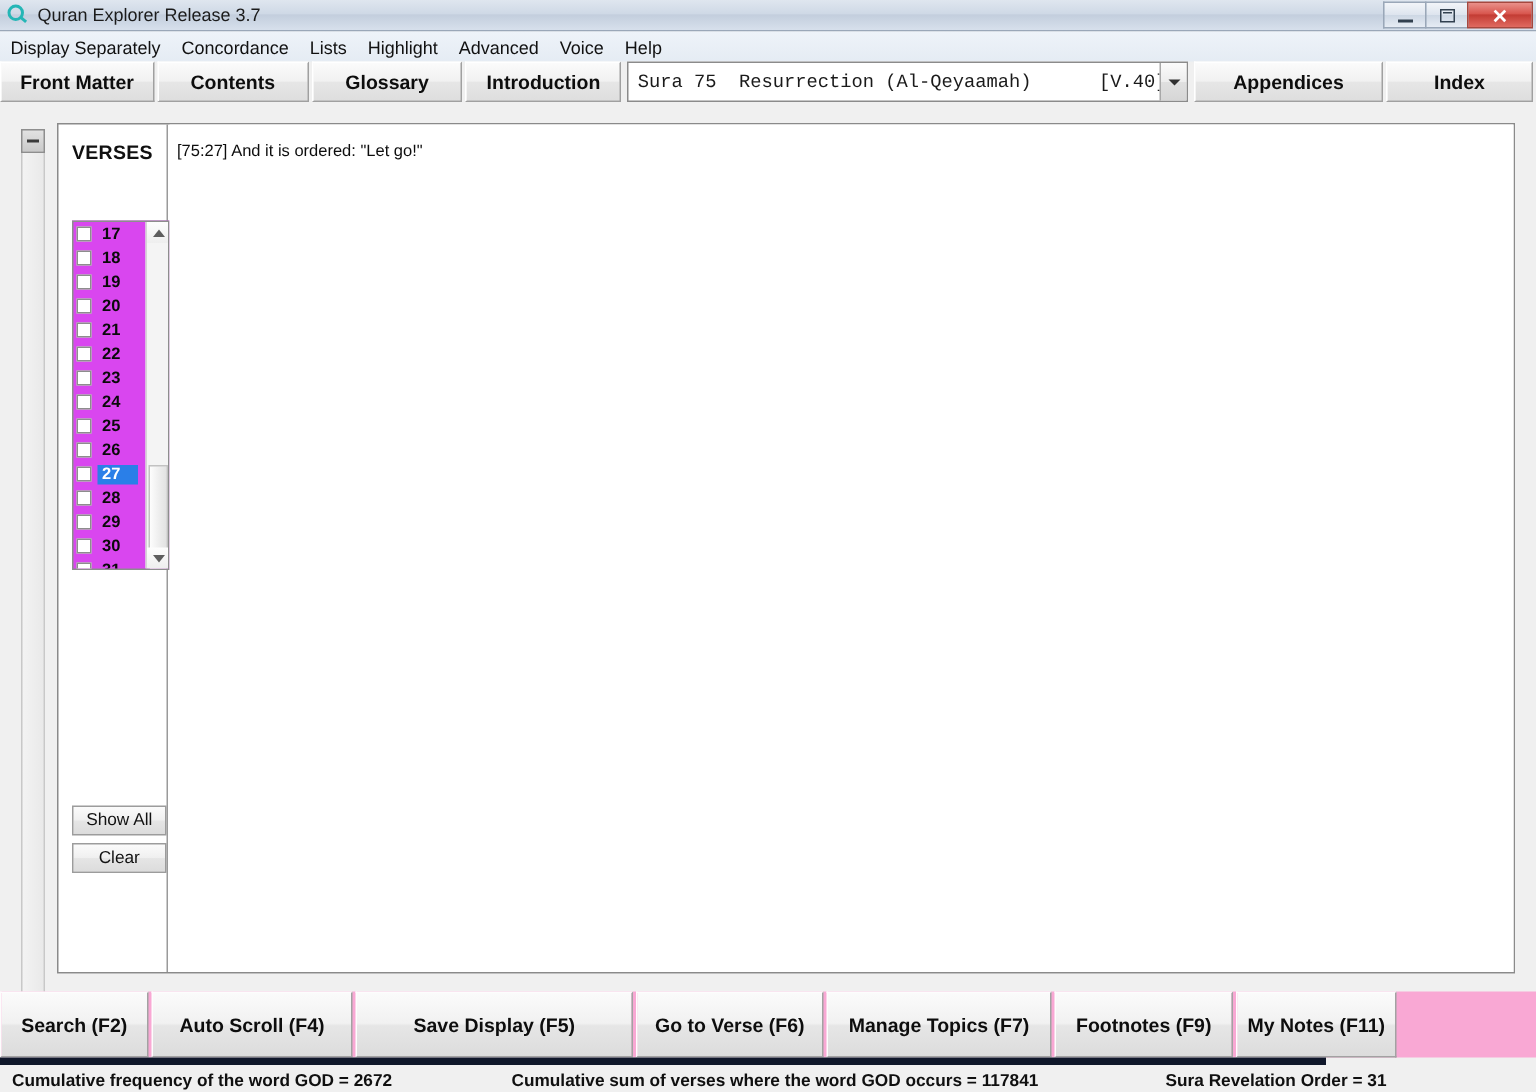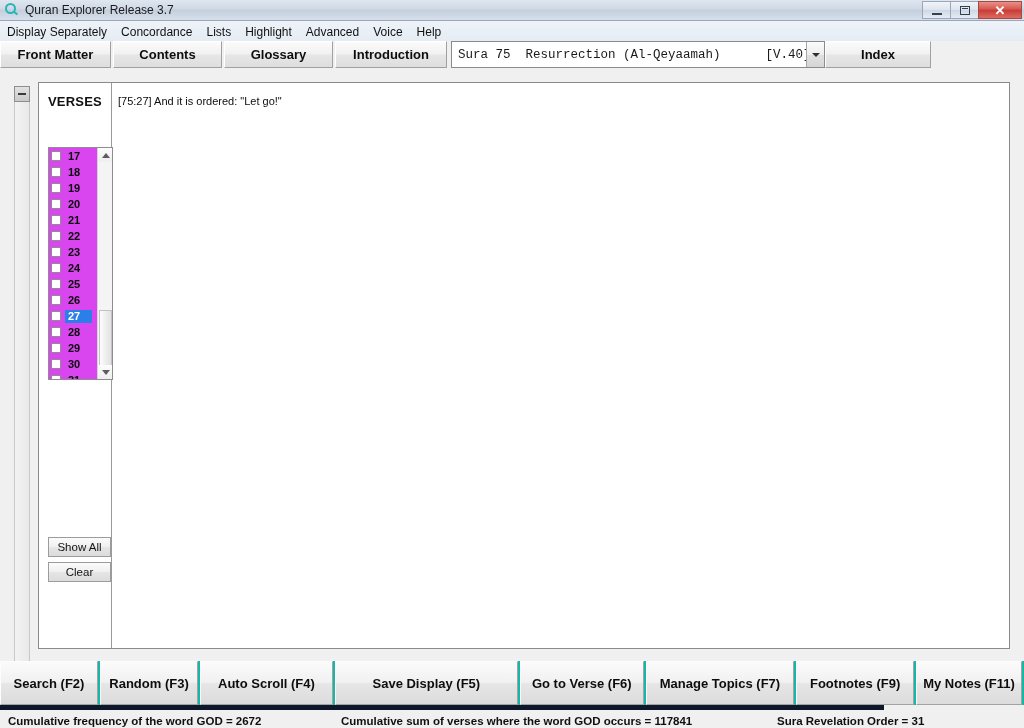--- a/index.html
+++ b/index.html
@@ -356,21 +356,21 @@
     white-space: pre;
   }
 
   
   .funcbar {
     position: absolute;
     left: 0; top: 661px;
     width: 1024px; height: 44px;
     display: flex;
     align-items: stretch;
-    background: #14b8a6;
+    background: #f9a8d4;
     box-sizing: border-box;
   }
   .func-btn {
     background: linear-gradient(to bottom, #fbfbfb 0%, #f1f1f1 48%, #e6e6e6 52%, #dcdcdc 100%);
     border: 1px solid #a2a2a2;
     border-top-color: #fdfdfd;
     border-left-color: #fdfdfd;
     margin-right: 2px;
     font-size: 13px;
     font-weight: bold;
@@ -450,20 +450,21 @@
     <div class="nav-btn nav-gloss">Glossary</div>
     <div class="nav-btn nav-intro">Introduction</div>
 
     <div class="sura-select">
       <div class="sura-text">Sura 75  Resurrection (Al-Qeyaamah)      [V.40]</div>
       <div class="sura-arrow">
           <i></i>
         </div>
     </div>
 
+    <div class="nav-btn nav-app">Appendices</div>
     <div class="nav-btn nav-index">Index</div>
   </div>
 
   <div class="left-strip"></div>
   <div class="left-strip-btn">
       <i></i>
     </div>
 
   <div class="content-panel">
 
@@ -550,21 +551,20 @@
       <div class="side-btn clear">Clear</div>
     </div>
 
     <div class="text-area">
       <div class="verse-text">[75:27] And it is ordered: "Let go!"</div>
     </div>
   </div>
 
   <div class="funcbar">
     <div class="func-btn fb-search">Search (F2)</div>
-    <div class="func-btn fb-random">Random (F3)</div>
     <div class="func-btn fb-autos">Auto Scroll (F4)</div>
     <div class="func-btn fb-save">Save Display (F5)</div>
     <div class="func-btn fb-goto">Go to Verse (F6)</div>
     <div class="func-btn fb-topics">Manage Topics (F7)</div>
     <div class="func-btn fb-foot">Footnotes (F9)</div>
     <div class="func-btn fb-notes">My Notes (F11)</div>
   </div>
 
   <div class="statusbar">
     <div class="status-item st-1">Cumulative frequency of the word GOD = 2672</div>

